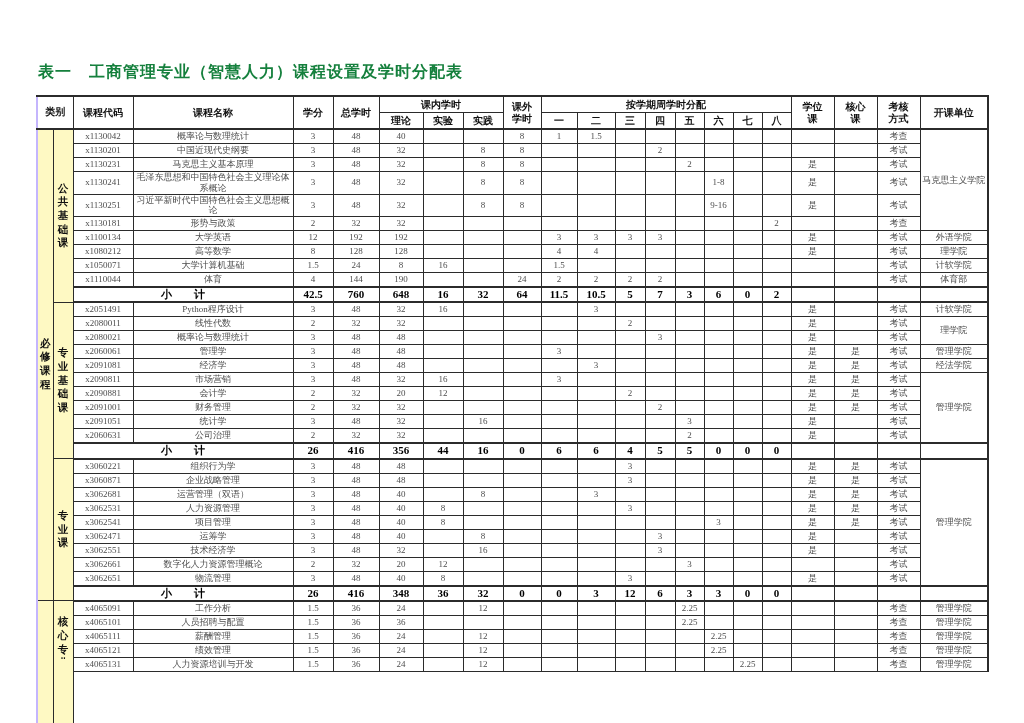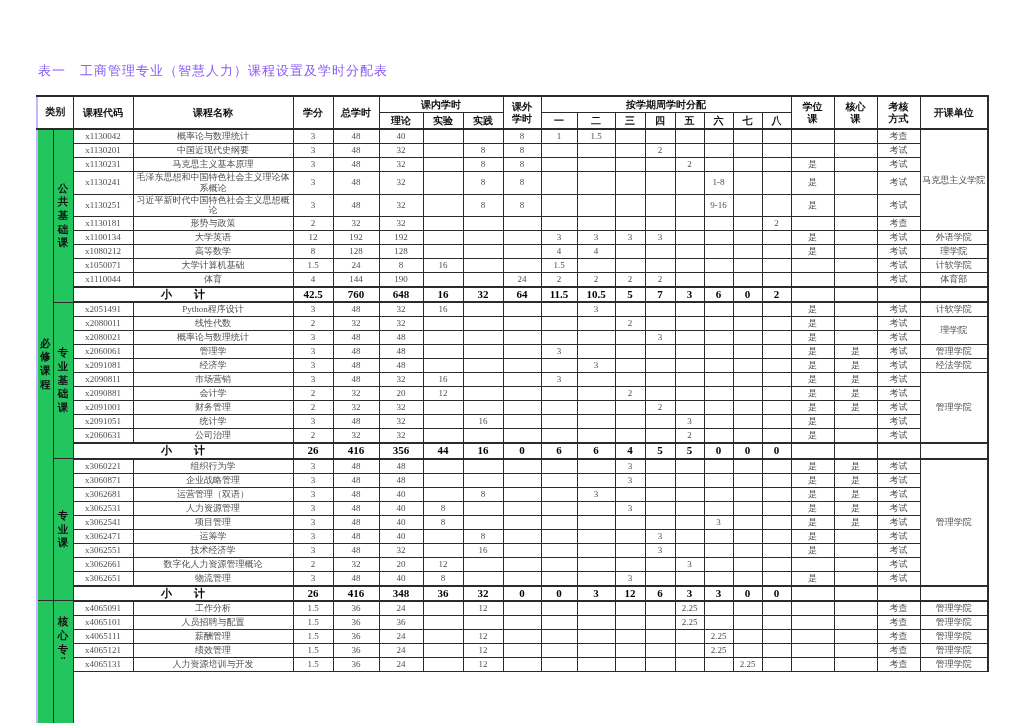--- a/index.html
+++ b/index.html
@@ -2,21 +2,21 @@
 <html><head>
 <meta charset="utf-8">
 <style>
   html,body{margin:0;padding:0;}
   body{
     width:1024px;height:723px;background:#ffffff;overflow:hidden;position:relative;
     font-family:"Liberation Serif","DejaVu Serif",serif;
   }
   .title{
     position:absolute;left:38px;top:62px;
-    font-size:13px;font-weight:normal;color:#8b5cf6;letter-spacing:1px;white-space:nowrap;
+    font-size:16px;font-weight:bold;color:#15803d;letter-spacing:1px;white-space:nowrap;
   }
   table.sched{
     position:absolute;left:36px;top:95px;width:951px;
     border-collapse:collapse;table-layout:fixed;
   }
   th,td{
     border:1px solid #2b2b2b;text-align:center;vertical-align:middle;
     padding:0 1px;overflow:hidden;
   }
   th{
@@ -29,21 +29,21 @@
   .ol{border-left:2px solid #c4b5fd;font-family:Liberation Mono, monospace;}
   .or{border-right:2px solid #2b2b2b;text-align:center;}
   td.sub{
     font-weight:bold;color:#000;font-size:11px;
     border-top:2px solid #2b2b2b;border-bottom:2px solid #2b2b2b;
   }
   .vtext{
     width:12px;margin:0 auto;font-weight:bold;color:#111;
     font-size:10.5px;line-height:1.3;word-break:break-all;
   }
-  td.cat{background:#22c55e;}
+  td.cat{background:#fef9c3;}
   td.cut-top{vertical-align:top;padding-top:14px;}
   .vclip{max-height:44px;overflow:hidden;}
   td.ph{border:none;height:80px;}
 </style>
 </head>
 <body>
 
 <div class="title">表一　工商管理专业（智慧人力）课程设置及学时分配表</div>
 
 <table class="sched">

